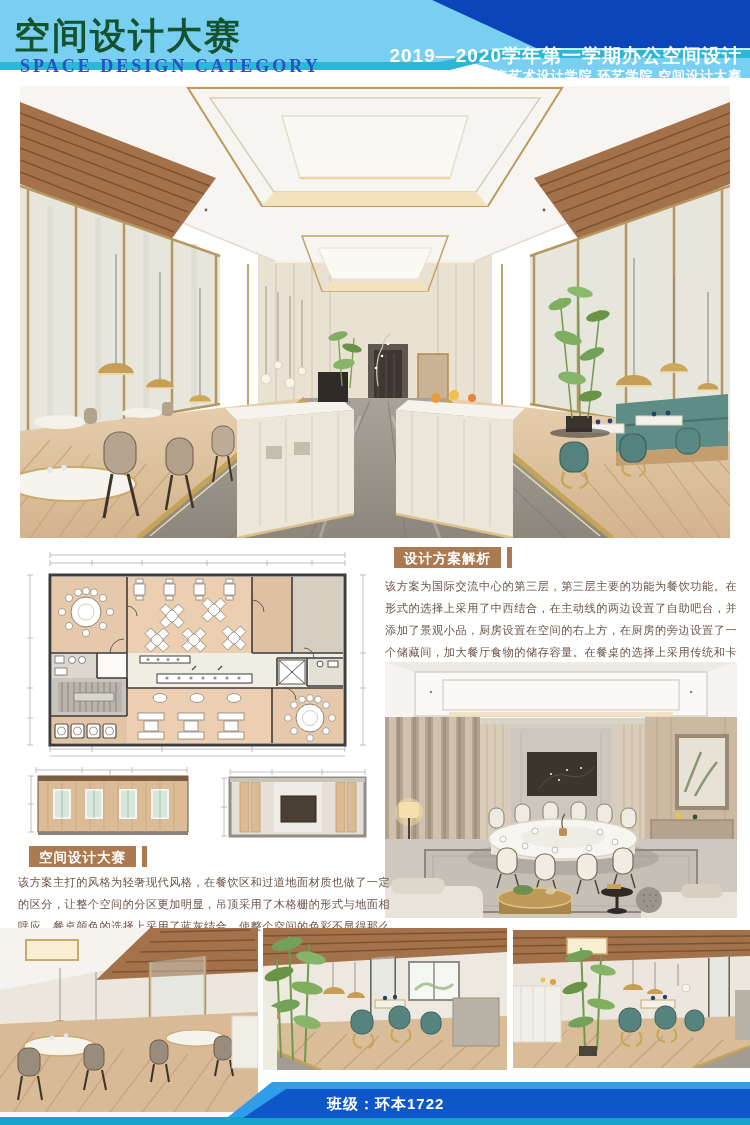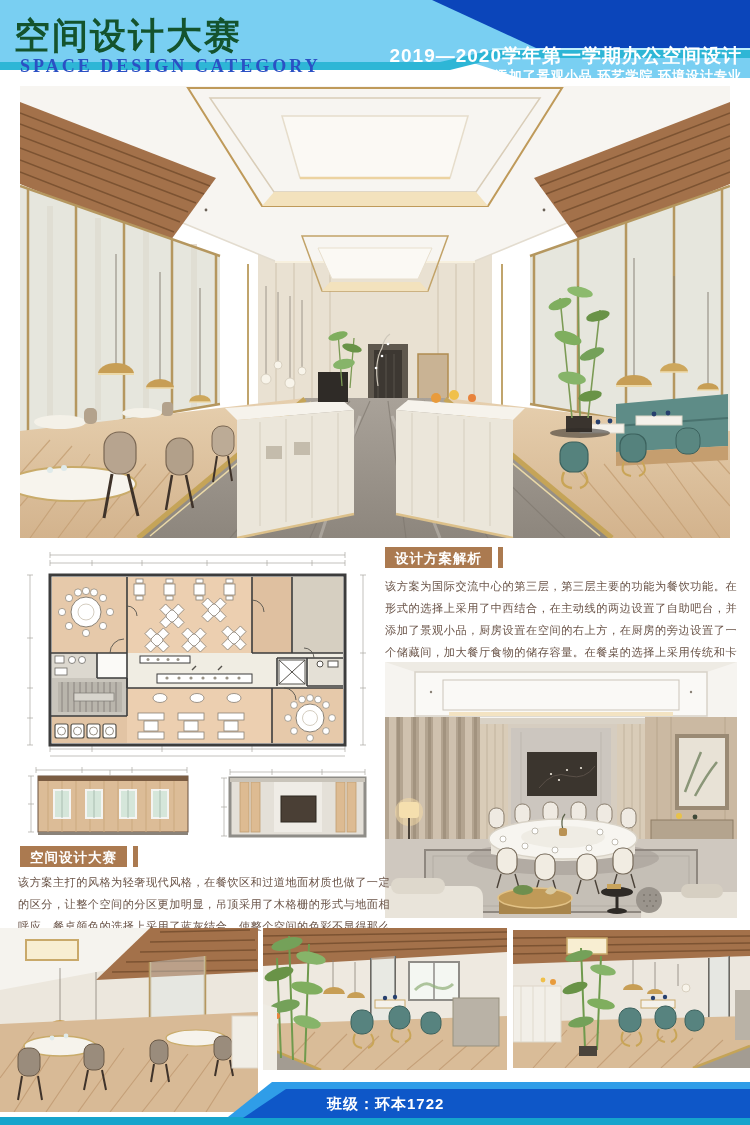--- a/index.html
+++ b/index.html
@@ -10,21 +10,21 @@
   .hdr-title-cn{left:14px;top:18px;font-size:36px;font-weight:bold;color:#14532d;
                 letter-spacing:2px;line-height:1;}
   .hdr-title-en{left:20px;top:56px;font-size:18px;font-weight:bold;color:#2b50c4;
                 letter-spacing:3px;font-family:"Liberation Serif", serif;}
   .hdr-banner{right:8px;top:4px;text-align:right;color:#ffffff;margin-top:40px;}
   .hdr-banner .l1{font-size:19px;font-weight:bold;letter-spacing:1px;line-height:24px;}
   .hdr-banner .l2{font-size:13px;font-weight:bold;letter-spacing:1px;line-height:16px;}
   
   .badge-row{display:flex;align-items:stretch;height:21px;}
   .badge{background:#ab7a50;color:#ffffff;font-size:13.5px;font-weight:bold;
-         padding:2px 10px 0 10px;letter-spacing:1px;line-height:19px;}
+         padding:2px 10px 0 10px;letter-spacing:1px;line-height:19px;margin-left:9px;}
   .badge-bar{width:5px;background:#ab7a50;margin-left:6px;}
   
   .para{font-size:11.2px;line-height:1.95;color:#6a5448;text-align:justify;
         letter-spacing:0.3px;}
   
   .ft-text{color:#ffffff;font-size:15px;font-weight:bold;letter-spacing:1px;}
   svg{display:block;}
 </style>
 </head>
 <body>
@@ -36,21 +36,21 @@
       <rect x="0" y="0" width="750" height="62" fill="#79cff2"></rect>
       <polygon points="470,62 750,62 750,78 520,78" fill="#79cff2"></polygon>
       <polygon points="432,0 750,0 750,48 536,48" fill="#0b45ba"></polygon>
       <polygon points="0,62 440,62 492,50 750,50 750,58 498,58 450,70 0,70" fill="#2eb6d6"></polygon>
       <polygon points="492,48 750,48 750,50 492,50" fill="#bfeefc"></polygon>
     </svg>
     <div class="abs hdr-title-cn">空间设计大赛</div>
     <div class="abs hdr-title-en">SPACE DESIGN CATEGORY</div>
     <div class="abs hdr-banner">
       <div class="l1">2019—2020学年第一学期办公空间设计</div>
-      <div class="l2">并添加了景观小品 环艺学院 环境设计专业</div>
+      <div class="l2">北海艺术设计学院 环艺学院 空间设计大赛</div>
     </div>
   </div>
 
   <div class="abs" style="left:20px;top:86px;width:710px;height:452px;">
     <svg width="710" height="452" viewBox="0 0 710 452">
       <defs>
         <linearGradient id="walk" x1="0" y1="0" x2="0" y2="1">
           <stop offset="0" stop-color="#a9a299"></stop>
             <stop offset="1" stop-color="#8d867d"></stop>
         </linearGradient>

